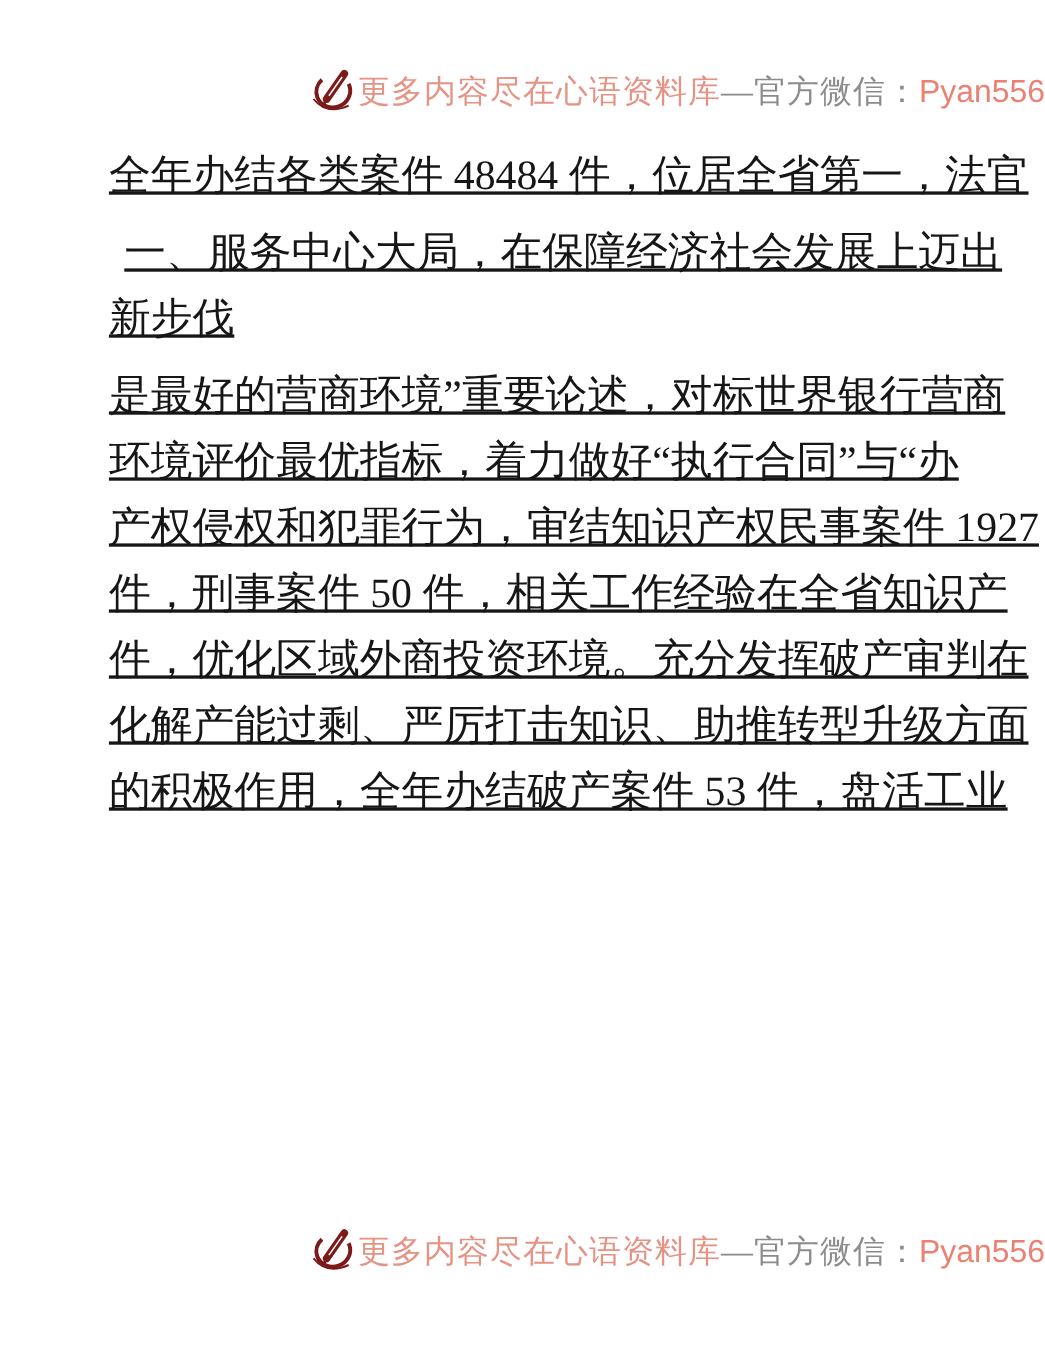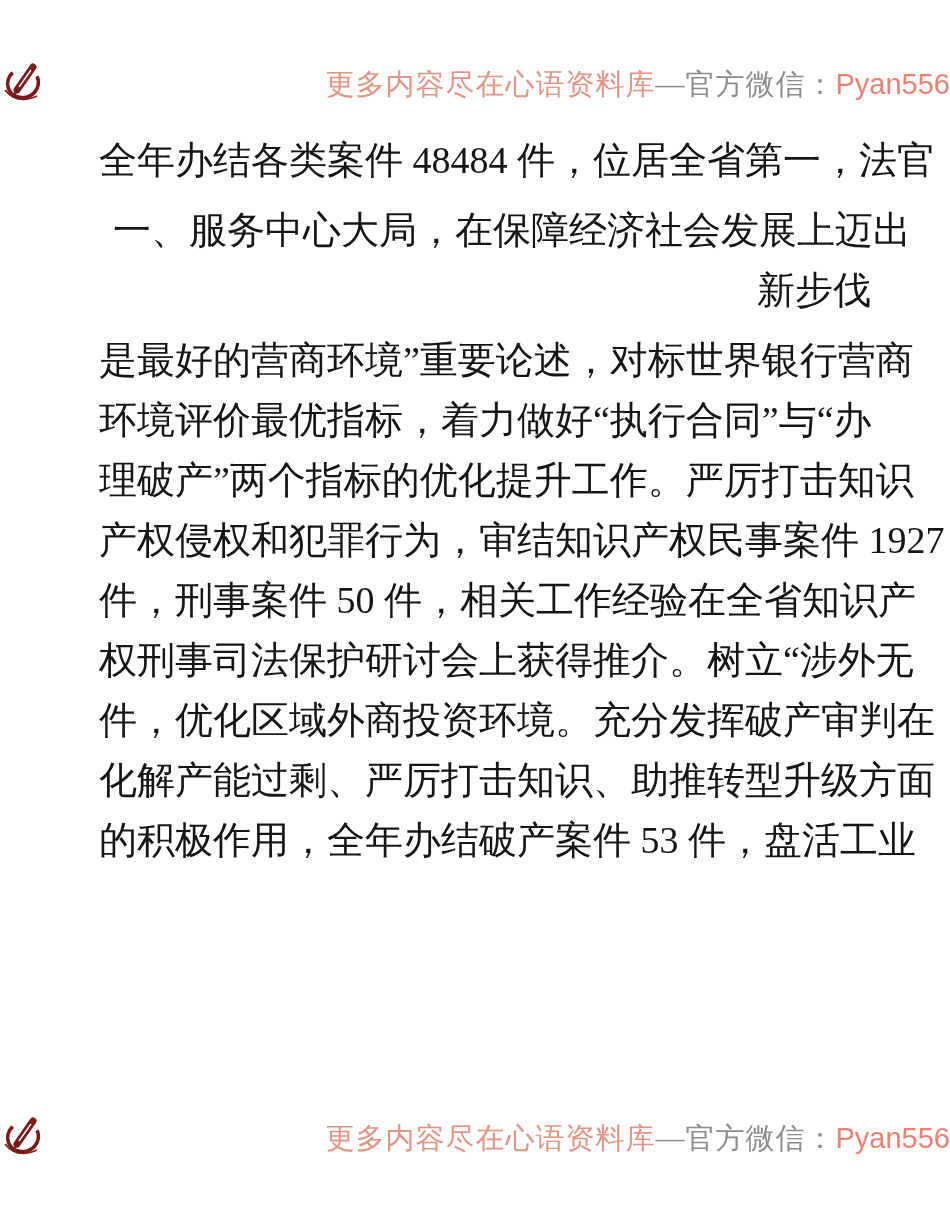--- a/index.html
+++ b/index.html
@@ -5,21 +5,21 @@
   * { margin:0; padding:0; box-sizing:border-box; }
   html,body { width:950px; height:1230px; }
   body {
     background: var(--page-bg, #ffffff);
     font-family: "Liberation Serif", "DejaVu Serif", serif;
     position: relative;
     overflow: hidden;
   }
   .banner {
     position:absolute; left:0; width:100%;
-    display:flex; justify-content:space-between; align-items:center;
+    display:flex; justify-content:flex-end; align-items:center;
     gap:0;
     user-select:none;
   }
   .banner.top { top:62px; }
   .banner.bottom { top:1116px; }
   .logo {
     width:46px; height:44px; flex:0 0 auto;
     color: var(--logo, #7c1a1a);
     display:inline-block;
   }
@@ -37,25 +37,26 @@
     font-family:"Liberation Sans","DejaVu Sans",sans-serif;
     letter-spacing:0;
   }
   .doc {
     position:absolute;
     left:99px; top:130px;
     width:772px;
     color: var(--text, #161616);
     font-size:38px;
   }
-  .para + .para { margin-top:10px;text-align:right; }
+  .para + .para { margin-top:10px; }
   .line {
     height:60px;
     line-height:60px;
     white-space:nowrap;
+    text-decoration:underline;
   }
   .line.indent { padding-left:14px; }
   .para.heading .line { font-weight:normal; }
 </style>
 </head>
 <body>
 
 <div class="banner top">
   <span class="logo">
     <svg viewBox="0 0 46 44" fill="none" stroke="currentColor">
@@ -73,24 +74,22 @@
     <div class="para body">
       <div class="line">全年办结各类案件 48484 件，位居全省第一，法官</div>
     </div>
     <div class="para heading">
       <div class="line indent">一、服务中心大局，在保障经济社会发展上迈出</div>
       <div class="line">新步伐</div>
     </div>
     <div class="para body">
       <div class="line">是最好的营商环境”重要论述，对标世界银行营商</div>
       <div class="line">环境评价最优指标，着力做好“执行合同”与“办</div>
-      <div class="line">理破产”两个指标的优化提升工作。严厉打击知识</div>
       <div class="line">产权侵权和犯罪行为，审结知识产权民事案件 1927</div>
       <div class="line">件，刑事案件 50 件，相关工作经验在全省知识产</div>
-      <div class="line">权刑事司法保护研讨会上获得推介。树立“涉外无</div>
       <div class="line">件，优化区域外商投资环境。充分发挥破产审判在</div>
       <div class="line">化解产能过剩、严厉打击知识、助推转型升级方面</div>
       <div class="line">的积极作用，全年办结破产案件 53 件，盘活工业</div>
     </div>
   </main>
 
 <div class="banner bottom">
   <span class="logo">
     <svg viewBox="0 0 46 44" fill="none" stroke="currentColor">
       <ellipse cx="23" cy="21" rx="15.5" ry="14.5" stroke-width="3.6" stroke-dasharray="64 28" transform="rotate(-20 23 21)"></ellipse>

